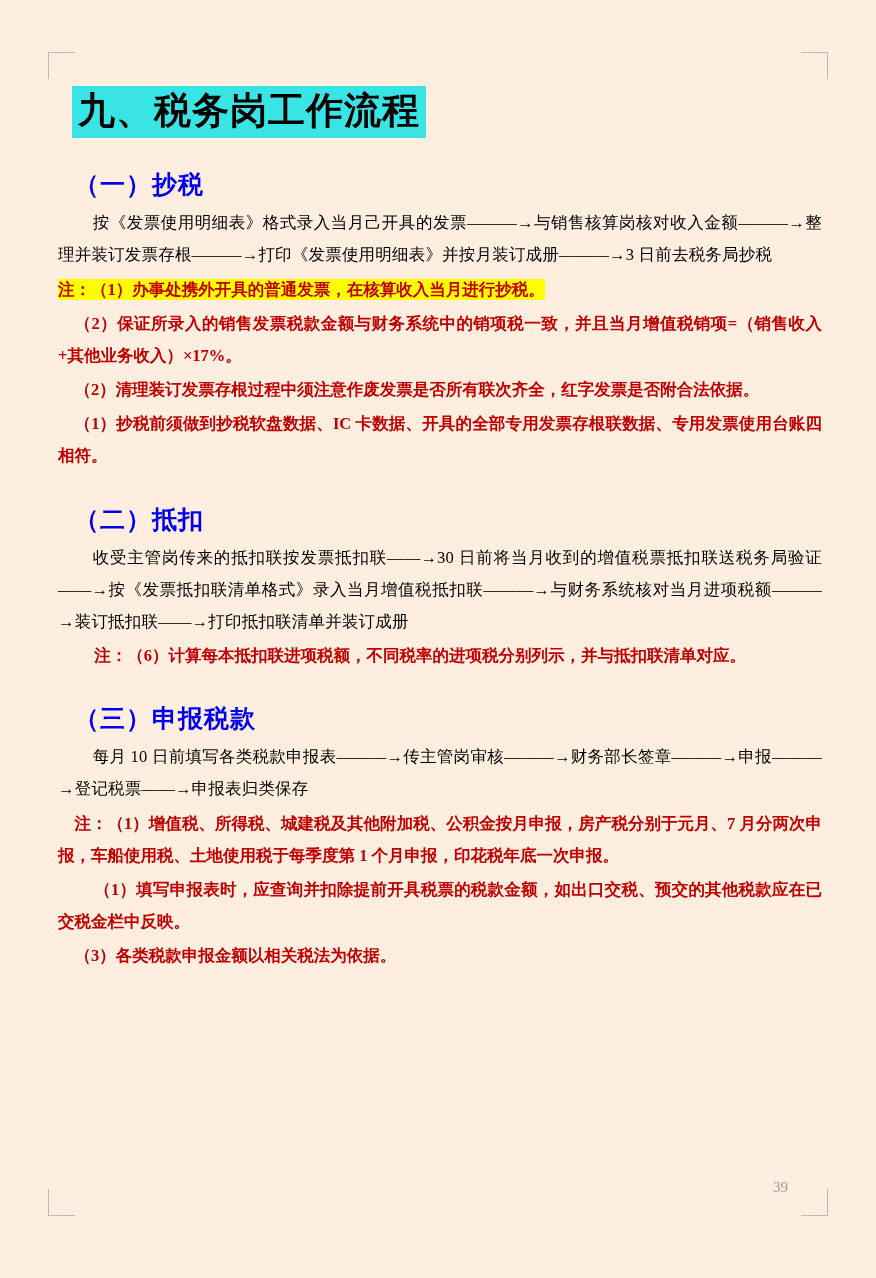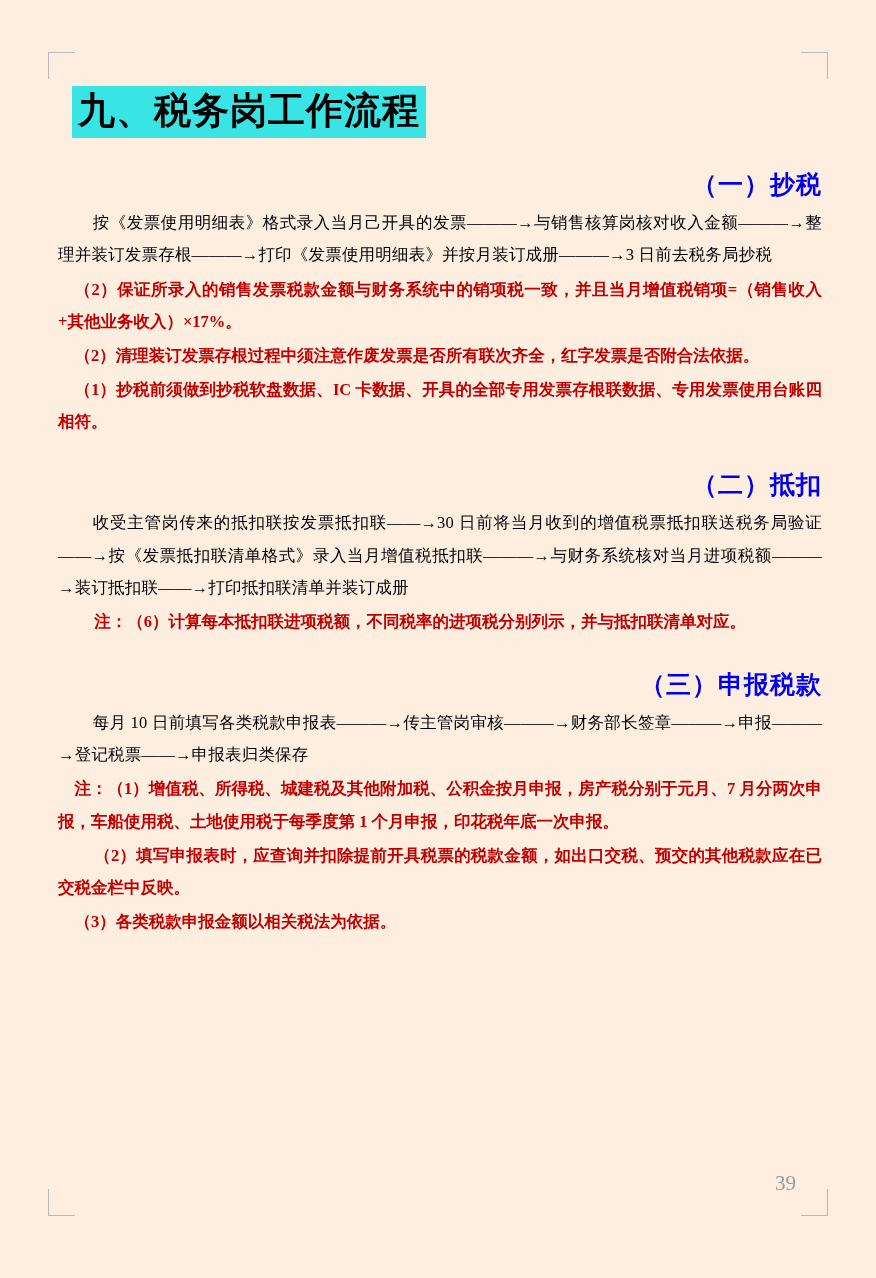--- a/index.html
+++ b/index.html
@@ -53,21 +53,20 @@
     font-family: "Liberation Serif", "DejaVu Serif", serif;
   }
 
   
   .sec-head {
     color: #0000ee;
     font-size: 25px;
     font-weight: 700;
     margin: 30px 0 6px 16px;
     letter-spacing: 1px;
-    text-align: right;
   }
 
   
   p.body {
     font-size: 16.5px;
     color: #000;
     line-height: 1.95;
     margin: 2px 0 2px 0;
     text-align: justify;
     text-justify: inter-ideograph;
@@ -94,57 +93,58 @@
     box-decoration-break: clone;
     -webkit-box-decoration-break: clone;
   }
   p.note.ind1 { text-indent: 1em; }
   p.note.ind2 { text-indent: 2.2em; }
   p.note.ind0 { text-indent: 0; }
 
   
   .page-num {
     position: absolute;
-    right: 80px;
+    right: 88px;
     bottom: 82px;
     color: #9a9a9a;
-    font-size: 21px;
+    font-size: 15px;
     font-family: "Liberation Serif","DejaVu Serif",serif;
   }
 </style>
 </head>
 <body>
 
 <div class="page">
 
   <div class="crop tl"></div>
   <div class="crop tr"></div>
   <div class="crop bl"></div>
   <div class="crop br"></div>
 
   <div class="content">
 
     <div class="doc-title">九、税务岗工作流程</div>
 
     
     <div class="sec-head">（一）抄税</div>
     <p class="body indent2">按《发票使用明细表》格式录入当月己开具的发票———→与销售核算岗核对收入金额———→整理并装订发票存根———→打印《发票使用明细表》并按月装订成册———→3 日前去税务局抄税</p>
+    <p class="note hl ind0"><span class="hl-inner">注：（1）办事处携外开具的普通发票，在核算收入当月进行抄税。</span></p>
     <p class="note ind1">（2）保证所录入的销售发票税款金额与财务系统中的销项税一致，并且当月增值税销项=（销售收入+其他业务收入）×17%。</p>
     <p class="note ind1">（2）清理装订发票存根过程中须注意作废发票是否所有联次齐全，红字发票是否附合法依据。</p>
     <p class="note ind1">（1）抄税前须做到抄税软盘数据、IC 卡数据、开具的全部专用发票存根联数据、专用发票使用台账四相符。</p>
 
     
     <div class="sec-head">（二）抵扣</div>
     <p class="body indent2">收受主管岗传来的抵扣联按发票抵扣联——→30 日前将当月收到的增值税票抵扣联送税务局验证——→按《发票抵扣联清单格式》录入当月增值税抵扣联———→与财务系统核对当月进项税额———→装订抵扣联——→打印抵扣联清单并装订成册</p>
     <p class="note ind2">注：（6）计算每本抵扣联进项税额，不同税率的进项税分别列示，并与抵扣联清单对应。</p>
 
     
     <div class="sec-head">（三）申报税款</div>
     <p class="body indent2">每月 10 日前填写各类税款申报表———→传主管岗审核———→财务部长签章———→申报———→登记税票——→申报表归类保存</p>
     <p class="note ind1">注：（1）增值税、所得税、城建税及其他附加税、公积金按月申报，房产税分别于元月、7 月分两次申报，车船使用税、土地使用税于每季度第 1 个月申报，印花税年底一次申报。</p>
-    <p class="note ind2">（2）填写申报表时，应查询并扣除提前开具税票的税款金额，如出口交税、预交的其他税款应在已交税金栏中反映。</p>
+    <p class="note ind2">（1）填写申报表时，应查询并扣除提前开具税票的税款金额，如出口交税、预交的其他税款应在已交税金栏中反映。</p>
     <p class="note ind1">（3）各类税款申报金额以相关税法为依据。</p>
 
   </div>
 
   <div class="page-num">39</div>
 
 </div>
 
 </body></html>

